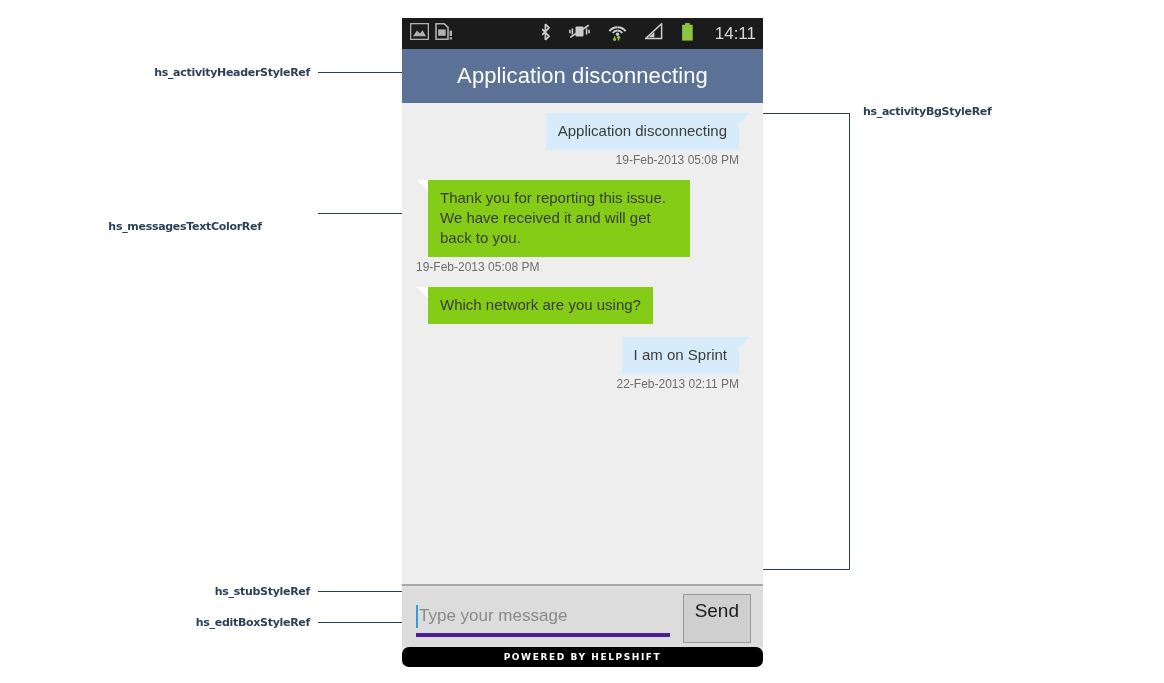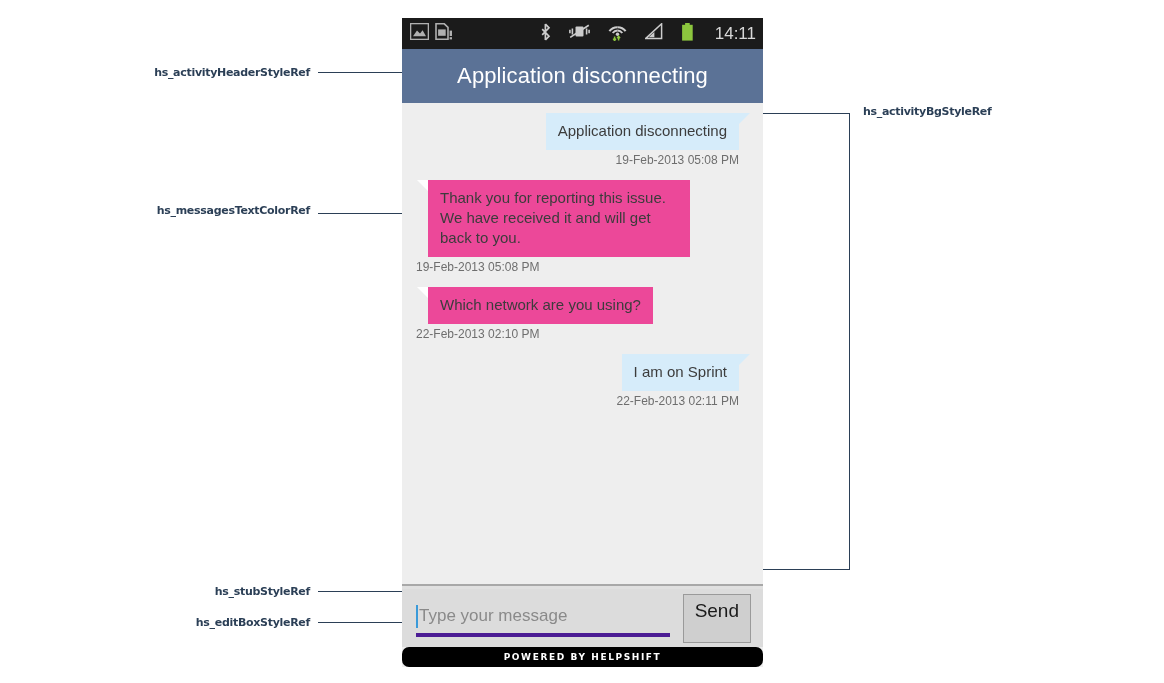--- a/index.html
+++ b/index.html
@@ -112,21 +112,21 @@
     line-height: 20px;
     color: #3c3c3c;
     padding: 8px 12px 9px 12px;
     box-sizing: border-box;
   }
   .bubble.out {
     background: #d6ecfa;
     margin-right: 12px;
   }
   .bubble.in {
-    background: #ec4899;
+    background: #84cc16;
     margin-left: 12px;
   }
   
   .bubble.out::after {
     content: "";
     position: absolute;
     right: -11px;
     top: 0;
     width: 0; height: 0;
     border-top: 11px solid #d6ecfa;
@@ -223,21 +223,21 @@
     letter-spacing: 1.6px;
     font-family: "DejaVu Sans", sans-serif;
   }
 </style>
 </head>
 <body>
 
 <div class="annot-label right-align" style="left:60px; top:66px; width:250px;">hs_activityHeaderStyleRef</div>
 <div class="leader leader-h" style="left:318px; top:72px; width:84px;"></div>
 
-<div class="annot-label right-align" style="left:60px; top:204px; width:250px;">hs_messagesTextColorRef</div>
+<div class="annot-label right-align" style="left:60px; top:220px; width:250px;text-align:center;">hs_messagesTextColorRef</div>
 <div class="leader leader-h" style="left:318px; top:213px; width:84px;"></div>
 
 <div class="annot-label right-align" style="left:120px; top:585px; width:190px;">hs_stubStyleRef</div>
 <div class="leader leader-h" style="left:318px; top:591px; width:84px;"></div>
 
 <div class="annot-label right-align" style="left:120px; top:616px; width:190px;">hs_editBoxStyleRef</div>
 <div class="leader leader-h" style="left:318px; top:622px; width:84px;"></div>
 
 <div class="leader leader-h" style="left:763px; top:113px; width:87px;"></div>
 <div class="leader leader-v" style="left:849px; top:113px; height:457px;"></div>
@@ -321,21 +321,20 @@
       <span class="timestamp">19-Feb-2013 05:08 PM</span>
     </div>
 
     <div class="msg-row in">
       <div class="bubble in">Thank you for reporting this issue. We have received it and will get back to you.</div>
       <span class="timestamp">19-Feb-2013 05:08 PM</span>
     </div>
 
     <div class="msg-row in">
       <div class="bubble in">Which network are you using?</div>
-      <span class="timestamp">22-Feb-2013 02:10 PM</span>
     </div>
 
     <div class="msg-row out">
       <div class="bubble out">I am on Sprint</div>
       <span class="timestamp">22-Feb-2013 02:11 PM</span>
     </div>
 
   </div>
 
   <div id="stub"></div>

